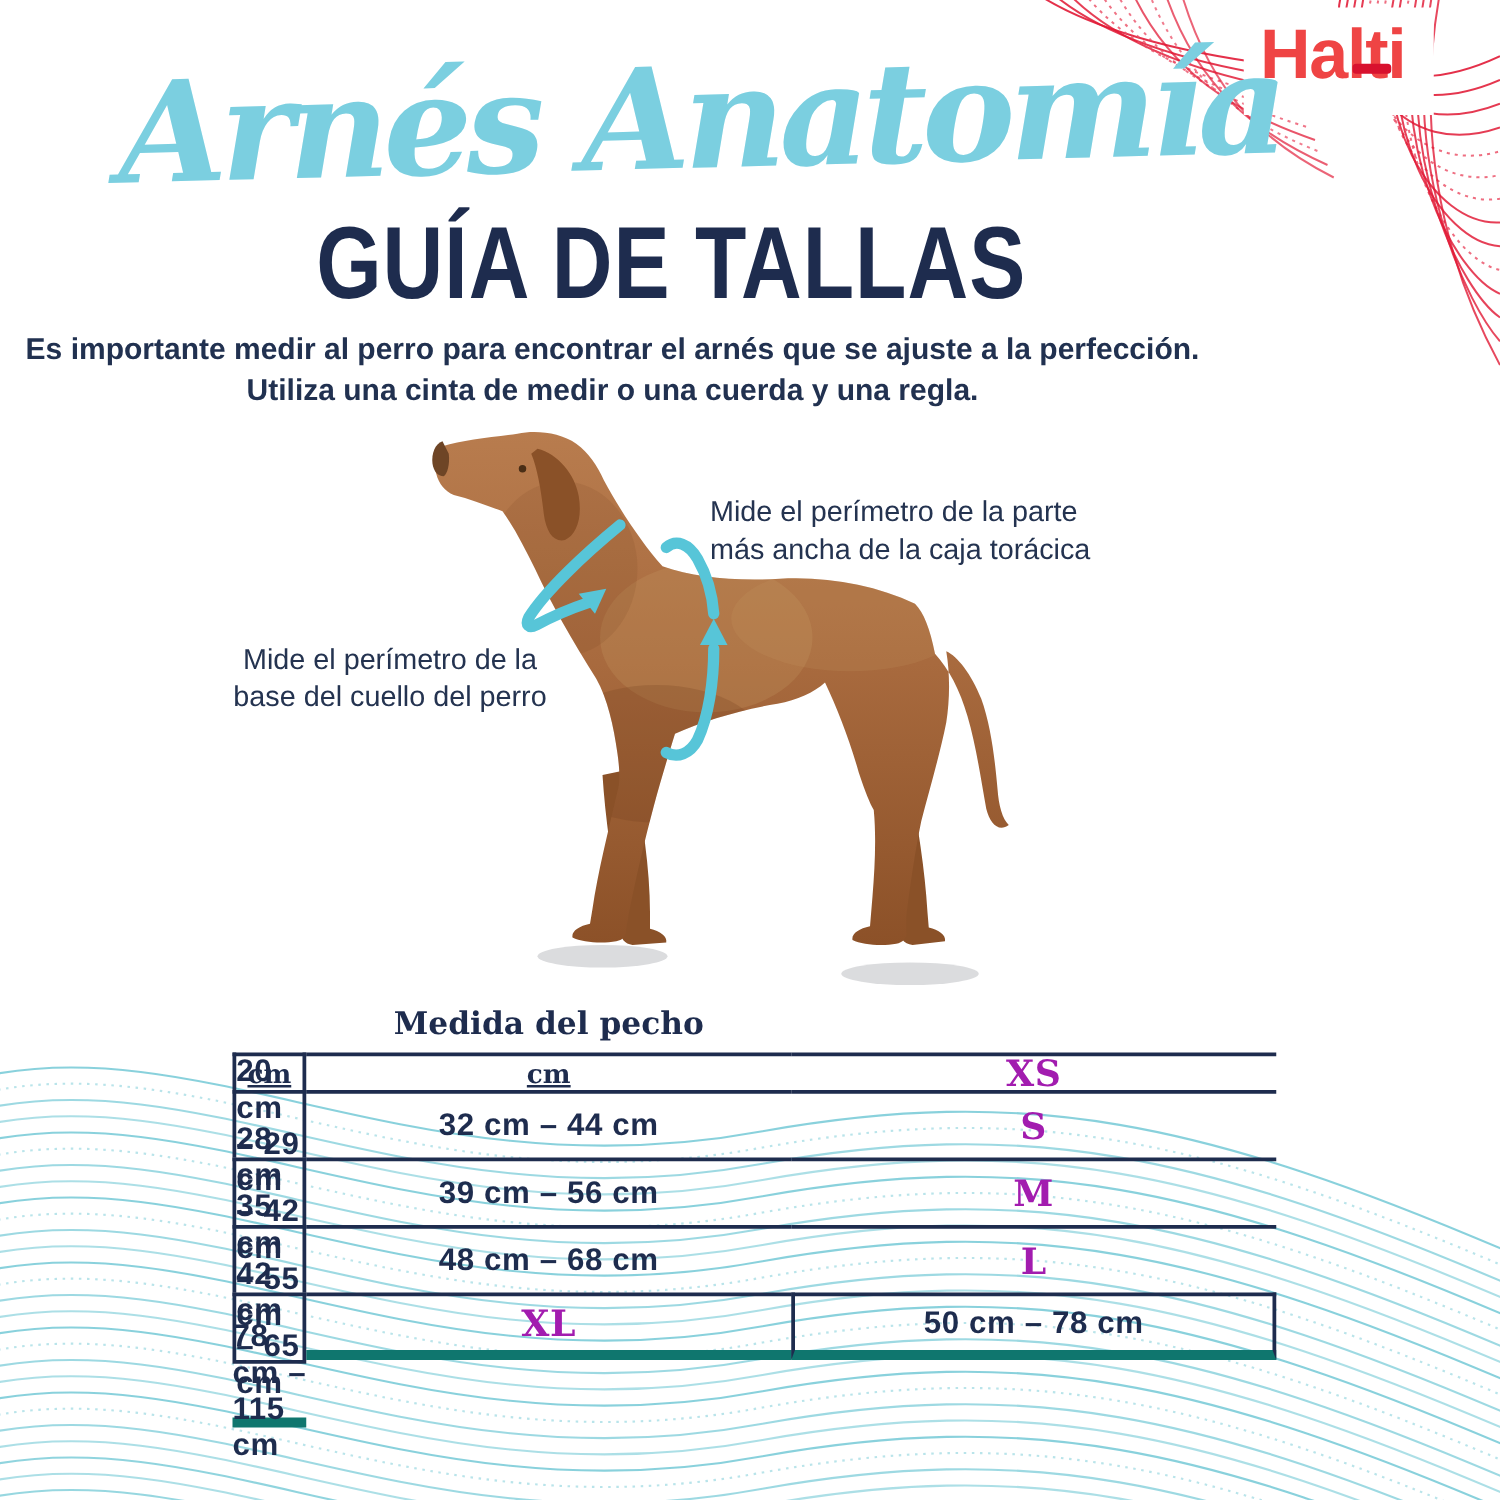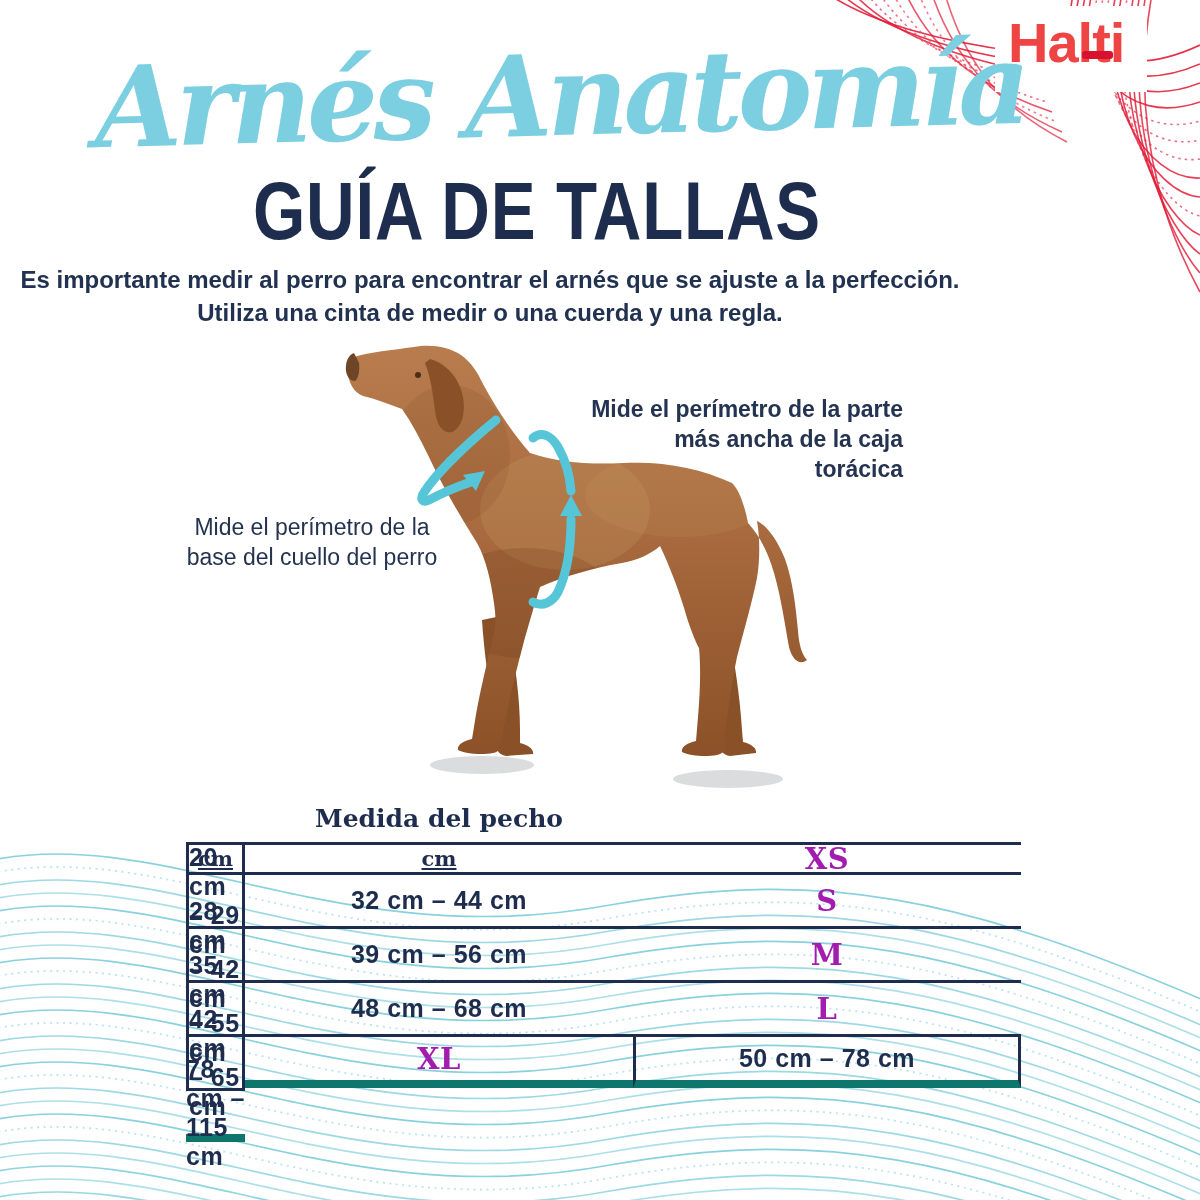--- a/index.html
+++ b/index.html
@@ -24,21 +24,21 @@
     font-style:italic; font-weight:bold; font-size:112px; letter-spacing:-5px; color:#7bcfe0; }
   .main-title { position:absolute; left:537px; top:164px; z-index:4; white-space:nowrap;
     transform:translateX(-50%) scaleX(0.82); transform-origin:center top;
     font-weight:700; font-size:82px; letter-spacing:1px; color:#1e2c4e; }
   .intro { position:absolute; left:0; top:263px; width:980px; text-align:center; z-index:4;
     font-size:24px; font-weight:700; line-height:33px; color:#213150; }
   
   .dog-figure { position:absolute; left:330px; top:335px; width:560px; height:460px; z-index:2; }
   
   .note { position:absolute; z-index:4; font-size:23px; line-height:30px; font-weight:400; color:#243350; }
-  .chest-note { left:583px; top:394px; width:320px; text-align:right;font-weight:bold; }
+  .chest-note { left:568px; top:394px; width:320px; text-align:left; }
   .neck-note  { left:180px; top:512px; width:264px; text-align:center; }
   
   .size-table { position:absolute; left:186px; top:794px; width:835px; z-index:2;
     display:grid; grid-template-columns:59px 388px 388px;
     grid-template-rows:48px 30px 54px 54px 54px 54px 54px; }
   .cell { display:flex; align-items:center; justify-content:center; }
   .bt { border-top:3px solid #1e2c4e; }
   .bb { border-bottom:8px solid #0f766e; }
   .br { border-right:3px solid #1e2c4e; }
   .bl { border-left:3px solid #1e2c4e; }

